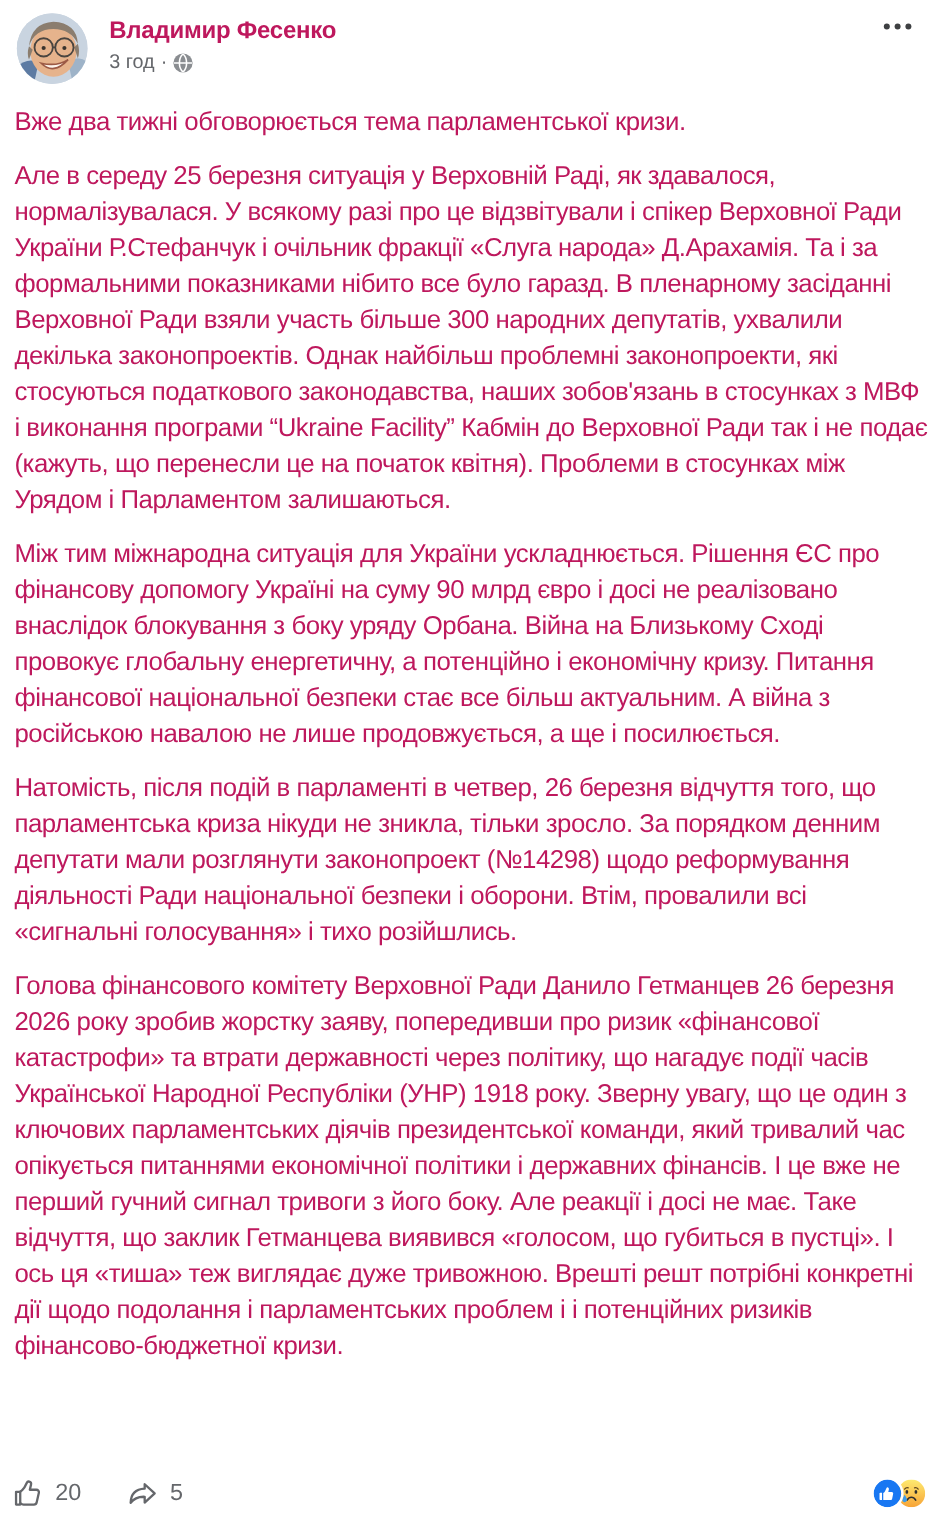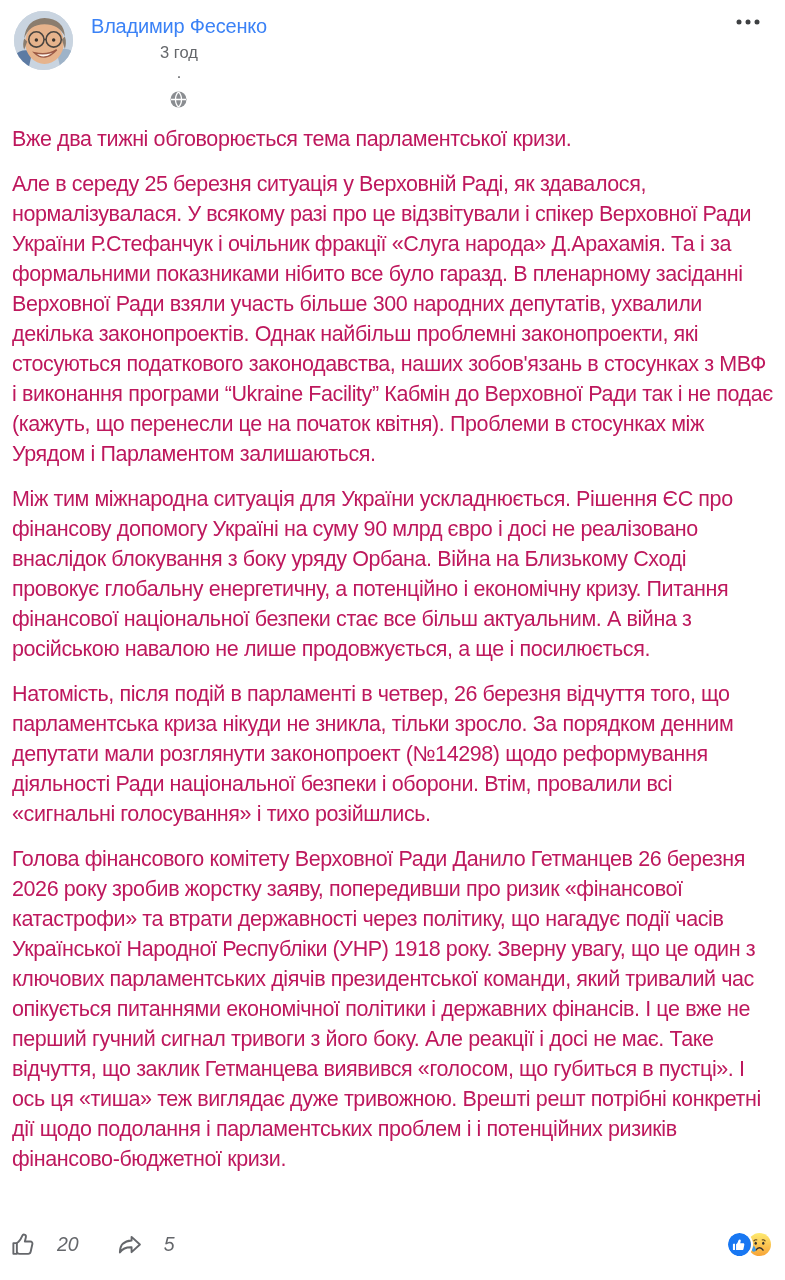--- a/index.html
+++ b/index.html
@@ -12,26 +12,26 @@
   .post { width: 785px; height: 1280px; background: #fff; position: relative; }
 
   
   .header { position: relative; display: flex; padding: 11px 16px 0 14px; }
   .avatar {
     width: 59px; height: 59px; border-radius: 50%; overflow: hidden;
     flex: 0 0 auto; cursor: pointer; background: #c9d4e0;
   }
   .header-info { margin-left: 18px; padding-top: 4px; }
   .author {
-    font-size: 20px; font-weight: 400; color: #3b82f6; letter-spacing: -0.2px;
+    font-size: 20px; font-weight: 700; color: #be185d; letter-spacing: -0.2px;
     cursor: pointer;
   }
   .meta {
     margin-top: 5px; font-size: 16.5px; color: #65676B;
-    display: flex; align-items: center; gap: 5px; flex-direction: column;
+    display: flex; align-items: center; gap: 5px;
   }
   .meta .globe { display: inline-flex; align-items: center; }
   .menu-btn {
     position: absolute; right: 18px; top: 8px;
     background: none; border: none; cursor: pointer; padding: 6px;
     color: #3E4042;
   }
 
   
   .content {
@@ -41,22 +41,22 @@
   }
   .content p { margin: 0 0 15px 0; }
   .content p:last-child { margin-bottom: 0; }
 
   
   .engagement {
     position: absolute; left: 0; right: 0; top: 1222px;
     display: flex; align-items: center; padding: 0 14px 0 10px; height: 44px;
   }
   .count-group {
-    display: flex; align-items: center; gap: 20px;
-    color: #65676B; font-size: 19.5px; cursor: pointer; font-style: italic;
+    display: flex; align-items: center; gap: 9px;
+    color: #65676B; font-size: 19.5px; cursor: pointer;
   }
   .count-group + .count-group { margin-left: 37px; }
   .count-group svg { display: block; }
   .reactions { margin-left: auto; display: flex; align-items: center; }
   .reaction-badge { width: 23px; height: 23px; display: block; }
   .reaction-badge.like { position: relative; z-index: 2; border-radius: 50%; box-shadow: 0 0 0 2px #fff; }
   .reaction-badge.sad { margin-left: -3px; position: relative; z-index: 1; }
 </style>
 </head>
 <body>

